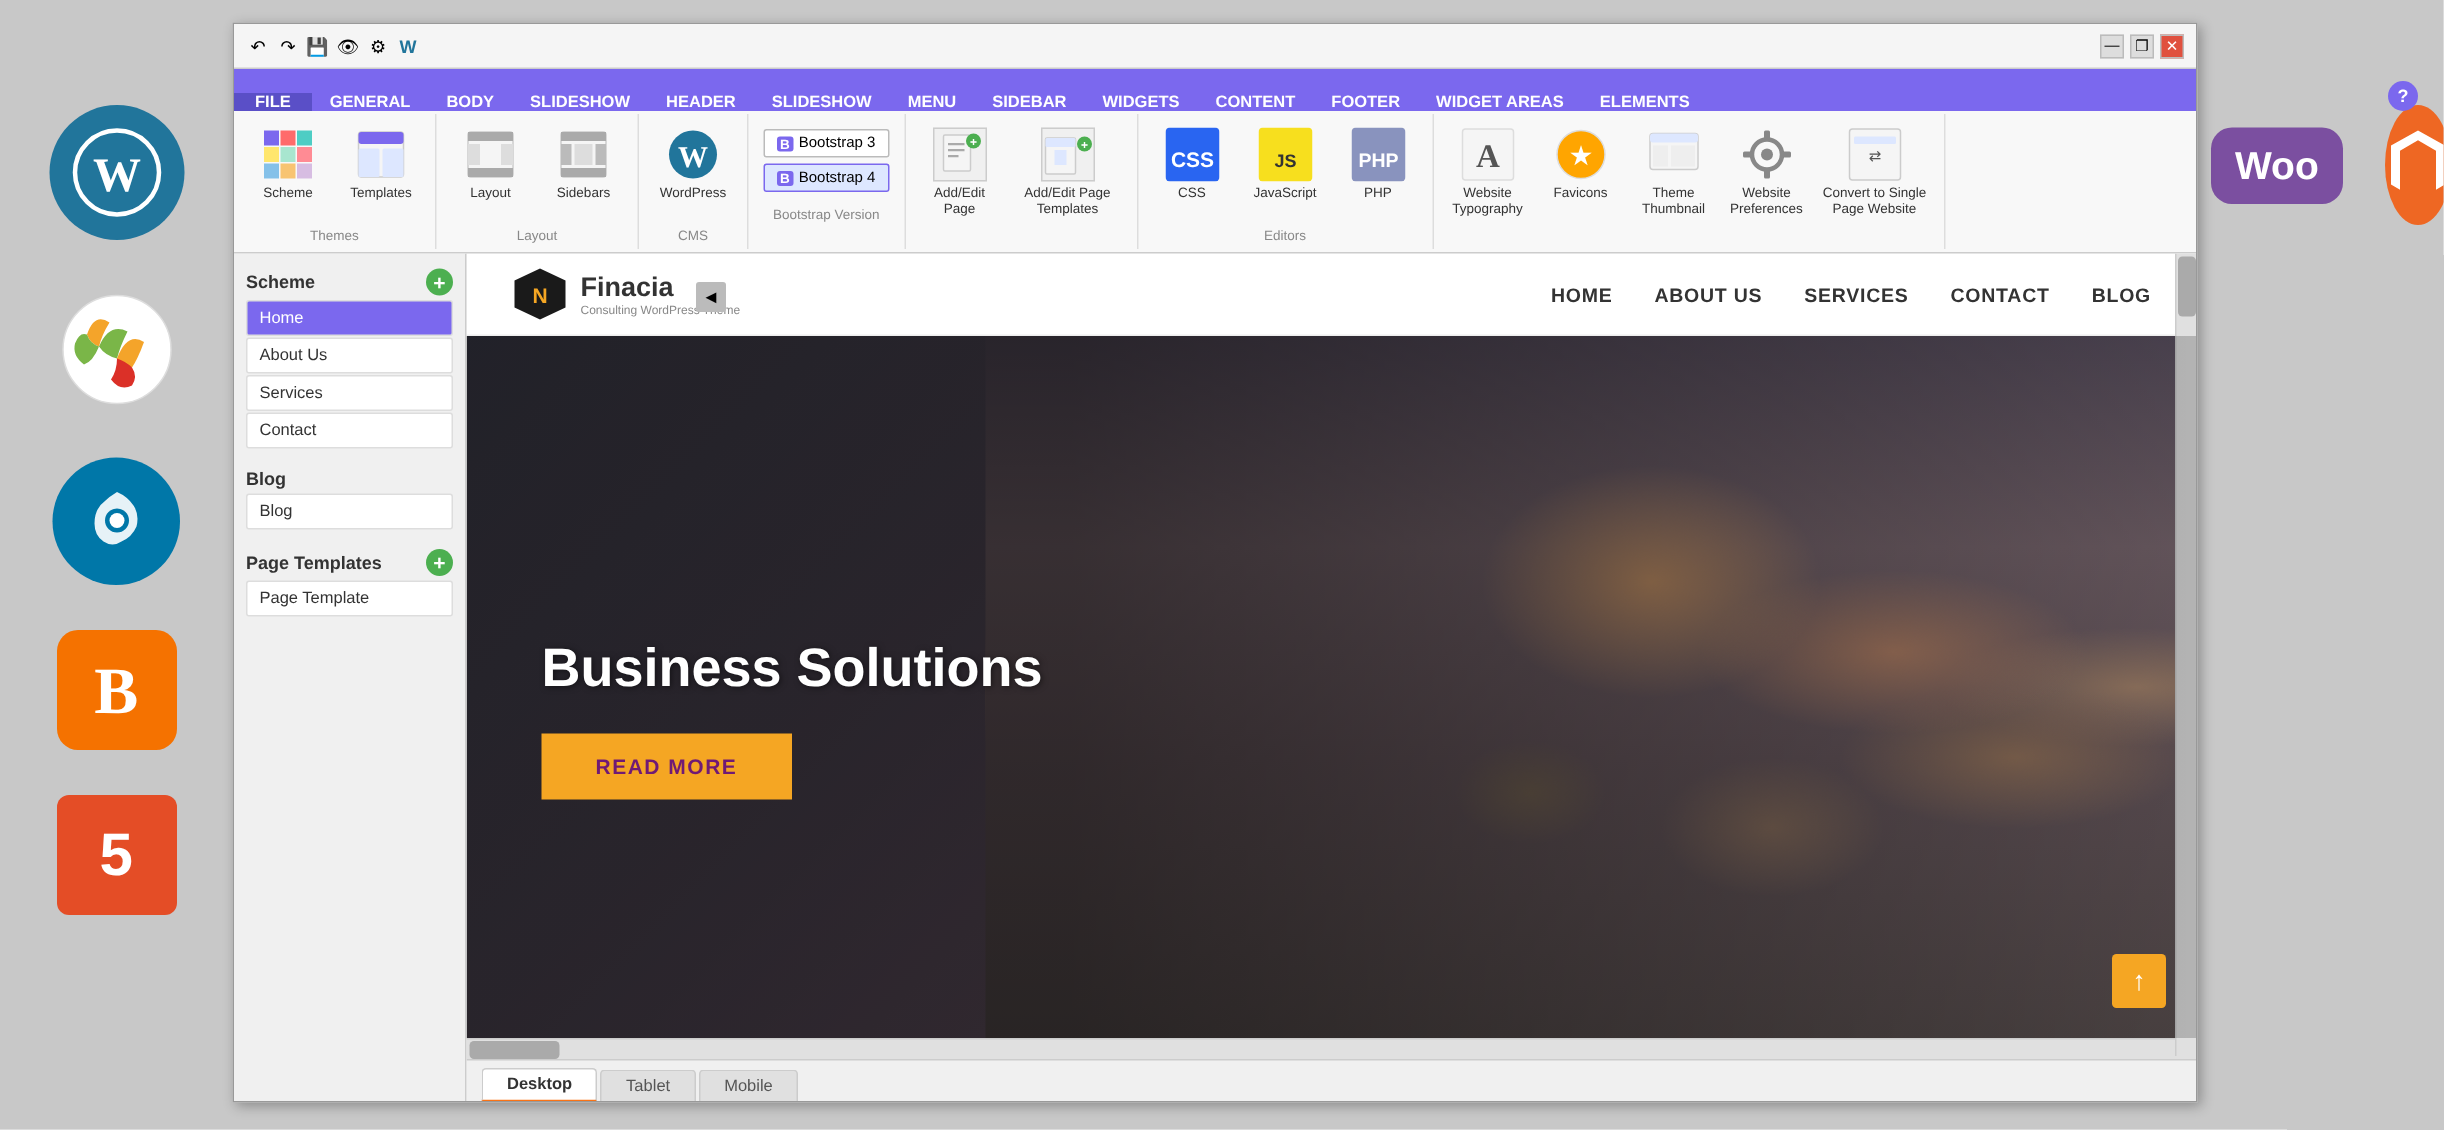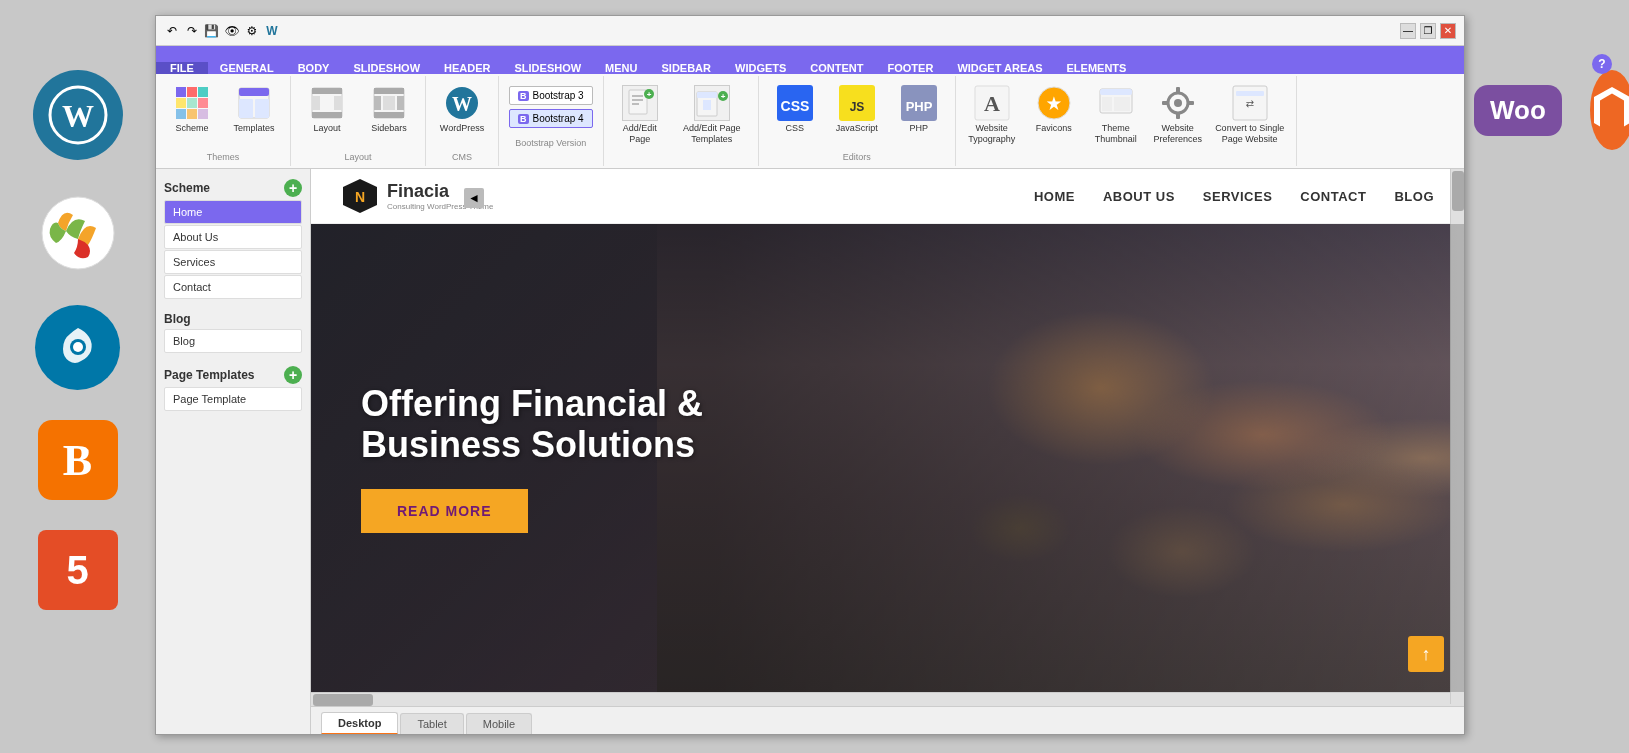--- a/index.html
+++ b/index.html
@@ -895,21 +895,21 @@
                 radial-gradient(ellipse at 75% 45%, #b8856a 0%, transparent 15%),
                 radial-gradient(ellipse at 85% 60%, #9a7860 0%, transparent 12%),
                 radial-gradient(ellipse at 65% 70%, #8a7060 0%, transparent 10%),
                 radial-gradient(ellipse at 45% 65%, #7a6858 0%, transparent 8%),
                 radial-gradient(ellipse at 95% 50%, #aa8870 0%, transparent 12%),
                 linear-gradient(180deg, #5a5060 0%, #7a6870 30%, #6a5a60 60%, #5a5050 100%);
             "></div>
             <div class="hero-bg"></div>
             <div class="hero-content">
               <div class="hero-title">
-                <span>Offering Financial &amp;</span><br>
+                <br>
                 <span>Business Solutions</span>
               </div>
               <button class="hero-btn">READ MORE</button>
             </div>
             <div class="scroll-to-top">↑</div>
           </div>
 
         </div>
       </div>
 

